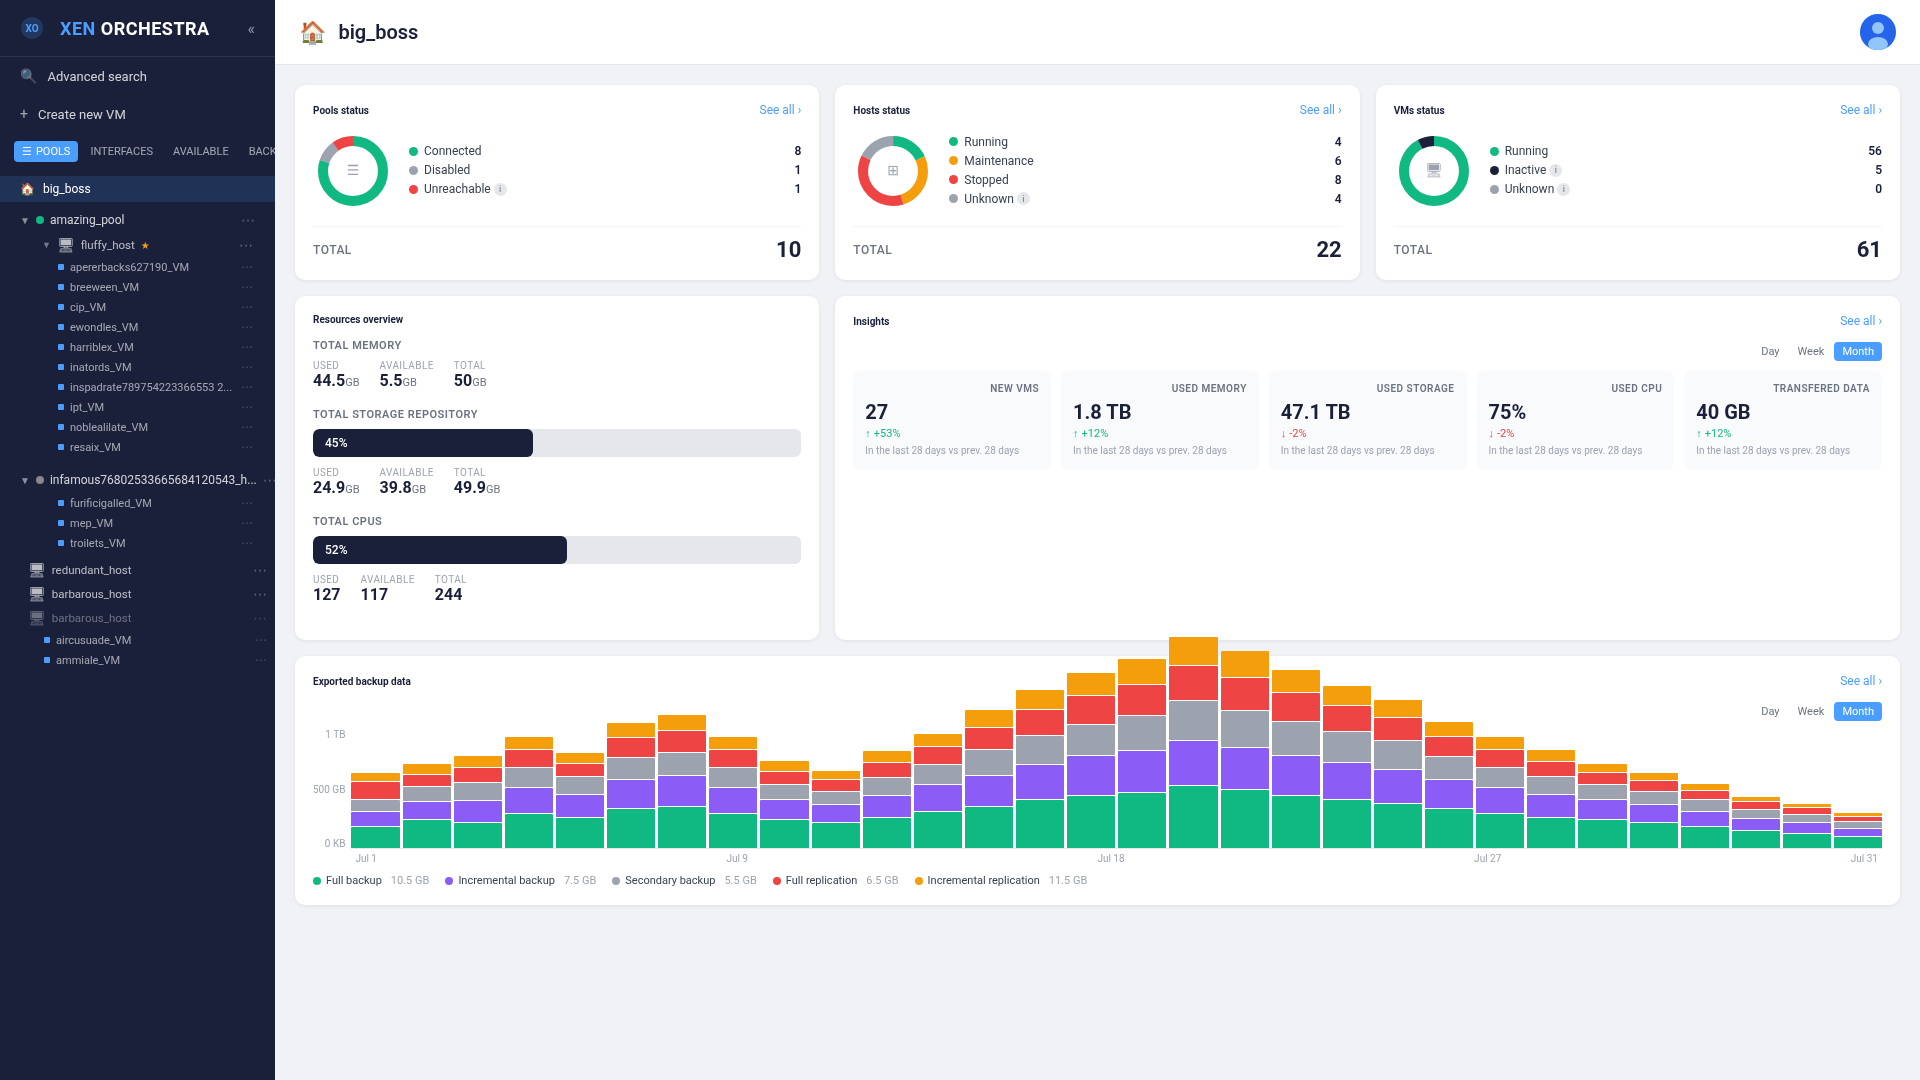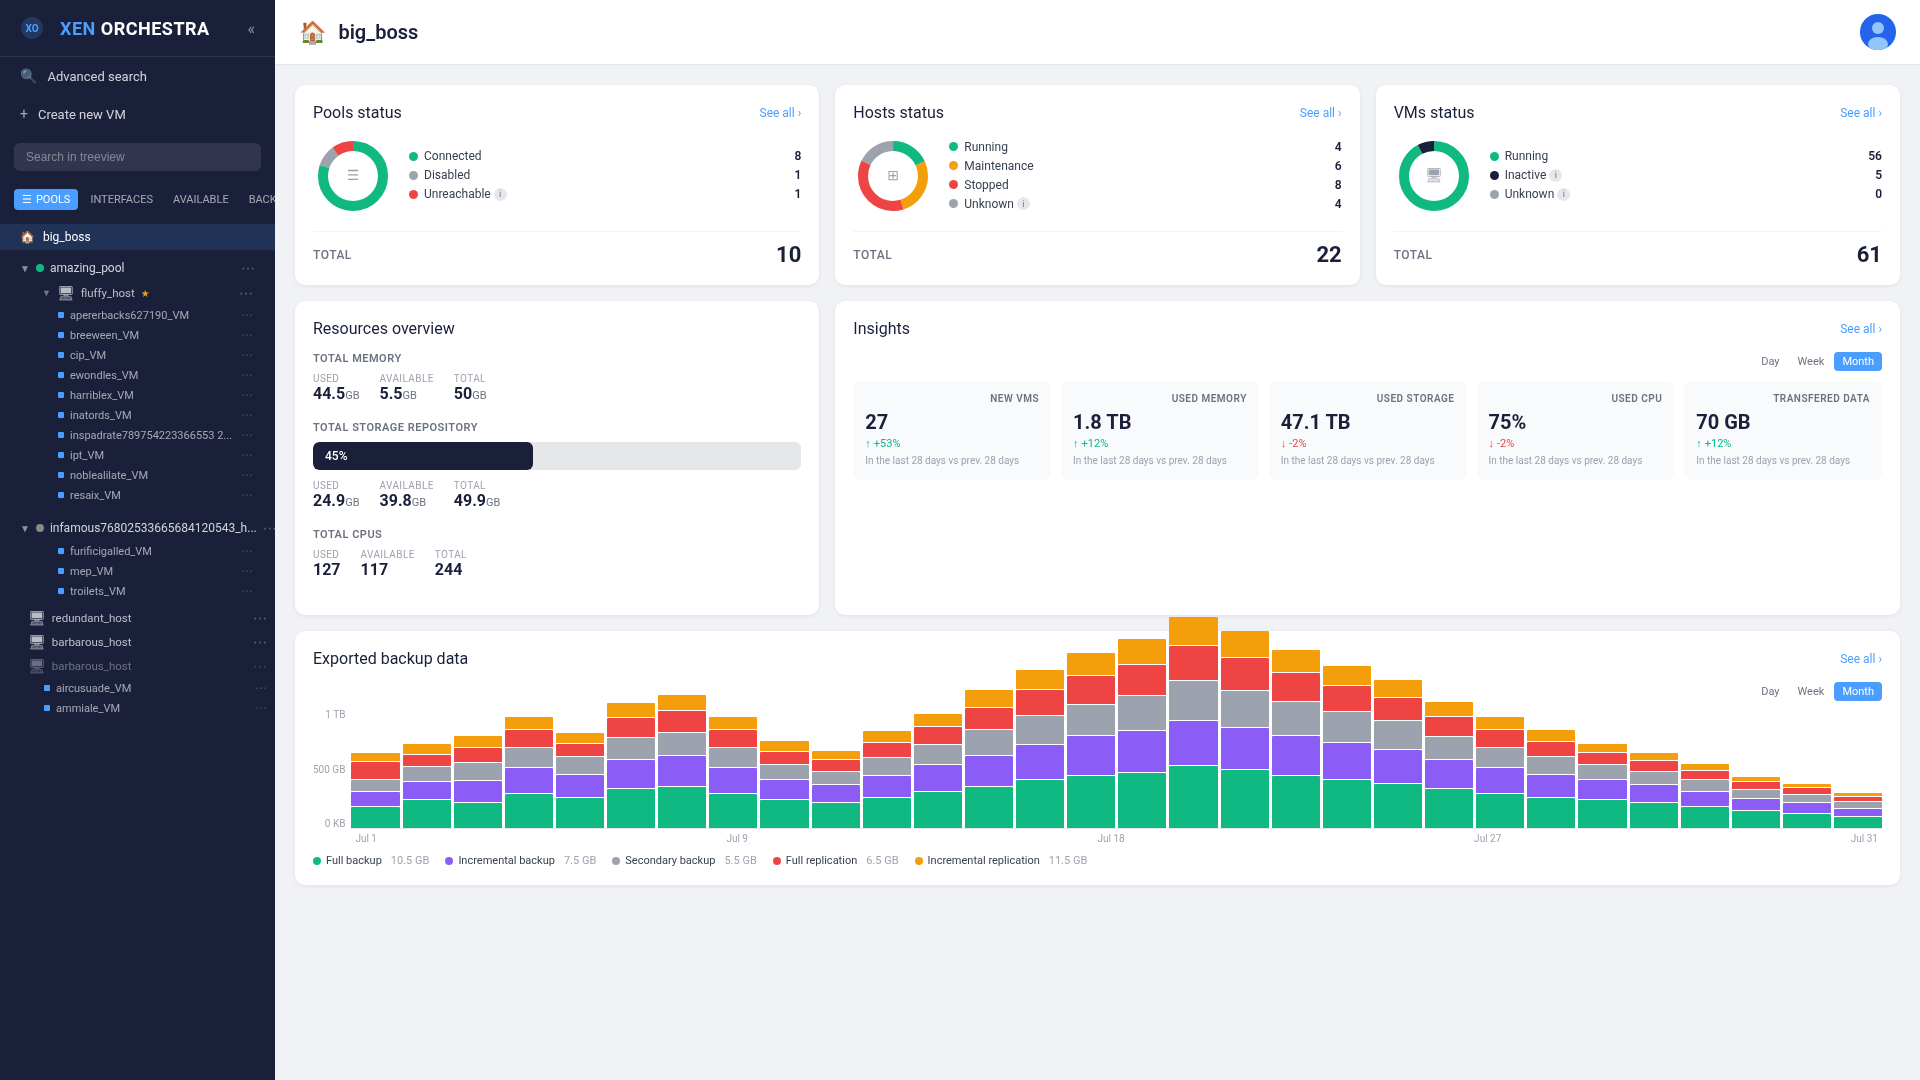--- a/index.html
+++ b/index.html
@@ -45,21 +45,21 @@
     #main { flex: 1; display: flex; flex-direction: column; overflow: hidden; }
     #topbar { background: #fff; padding: 14px 24px; display: flex; align-items: center; gap: 12px; border-bottom: 1px solid #e5e7eb; }
     #page-title-text { font-size: 20px; font-weight: 600; color: #1a1f3a; }
     #topbar-right { margin-left: auto; }
     #user-avatar { width: 36px; height: 36px; border-radius: 50%; background: #4a9eff; display: flex; align-items: center; justify-content: center; color: #fff; font-size: 16px; cursor: pointer; overflow: hidden; }
 
     #content { flex: 1; overflow-y: auto; padding: 20px; display: grid; grid-template-columns: 1fr 1fr 1fr; gap: 16px; align-content: start; }
 
     .card { background: #fff; border-radius: 10px; padding: 18px; box-shadow: 0 1px 4px rgba(0,0,0,0.07); }
     .card-header { display: flex; align-items: center; justify-content: space-between; margin-bottom: 14px; }
-    .card-title { font-size: 16px; font-weight: 400; color: #1a1f3a; }
+    .card-title { font-size: 10px; font-weight: 700; color: #1a1f3a; }
     .see-all { font-size: 12px; color: #4a9eff; cursor: pointer; display: flex; align-items: center; gap: 3px; }
 
     
     .status-card { background: #fff; border-radius: 10px; padding: 18px; box-shadow: 0 1px 4px rgba(0,0,0,0.07); }
     .status-body { display: flex; align-items: center; gap: 16px; }
     .donut-container { position: relative; flex-shrink: 0; }
     .status-list { flex: 1; }
     .status-row { display: flex; align-items: center; justify-content: space-between; margin-bottom: 5px; font-size: 12px; color: #374151; }
     .status-dot { width: 9px; height: 9px; border-radius: 50%; flex-shrink: 0; margin-right: 6px; }
     .status-label { display: flex; align-items: center; flex: 1; }
@@ -128,23 +128,20 @@
     <div class="sidebar-menu-item">
       <span class="icon">🔍</span>
       <span>Advanced search</span>
     </div>
     <div class="sidebar-menu-item">
       <span class="icon">+</span>
       <span>Create new VM</span>
     </div>
   </div>
 
-  <div class="sidebar-search">
-    <input type="text" placeholder="Search in treeview" style="">
-  </div>
 
   <div class="sidebar-tabs">
     <div class="sidebar-tab active">
       <span>☰</span>
       <span>POOLS</span>
     </div>
     <div class="sidebar-tab">
       <span>INTERFACES</span>
     </div>
     <div class="sidebar-tab">
@@ -508,20 +505,25 @@
             <div class="stat-label">TOTAL</div>
             <div class="stat-value">
               <span>49.9</span><span class="stat-unit">GB</span>
             </div>
           </div>
         </div>
       </div>
 
       <div class="resource-section">
         <div class="resource-label">TOTAL CPUS</div>
+        <div class="progress-bar-bg">
+          <div class="progress-bar-fill" style="width:52%">
+            <span>52%</span>
+          </div>
+        </div>
         <div class="resource-stats">
           <div class="stat-item">
             <div class="stat-label">USED</div>
             <div class="stat-value">
               <span>127</span>
             </div>
           </div>
           <div class="stat-item">
             <div class="stat-label">AVAILABLE</div>
             <div class="stat-value">
@@ -591,21 +593,21 @@
           <div class="insight-value">75%</div>
           <div class="insight-change negative">
             <span>↓</span>
             <span>-2%</span>
           </div>
           <div class="insight-desc">In the last 28 days vs prev. 28 days</div>
         </div>
 
         <div class="insight-item">
           <div class="insight-label">TRANSFERED DATA</div>
-          <div class="insight-value">70 GB</div>
+          <div class="insight-value">40 GB</div>
           <div class="insight-change positive">
             <span>↑</span>
             <span>+12%</span>
           </div>
           <div class="insight-desc">In the last 28 days vs prev. 28 days</div>
         </div>
       </div>
     </div>
 
     <div class="card" style="grid-column: span 3;">

